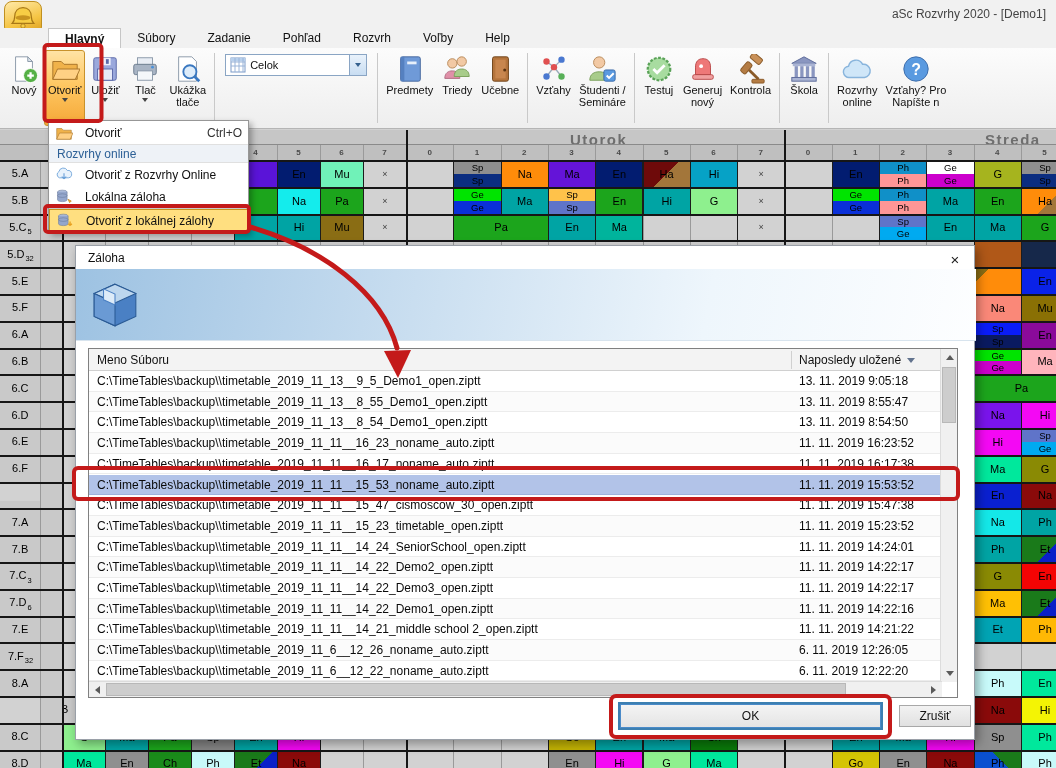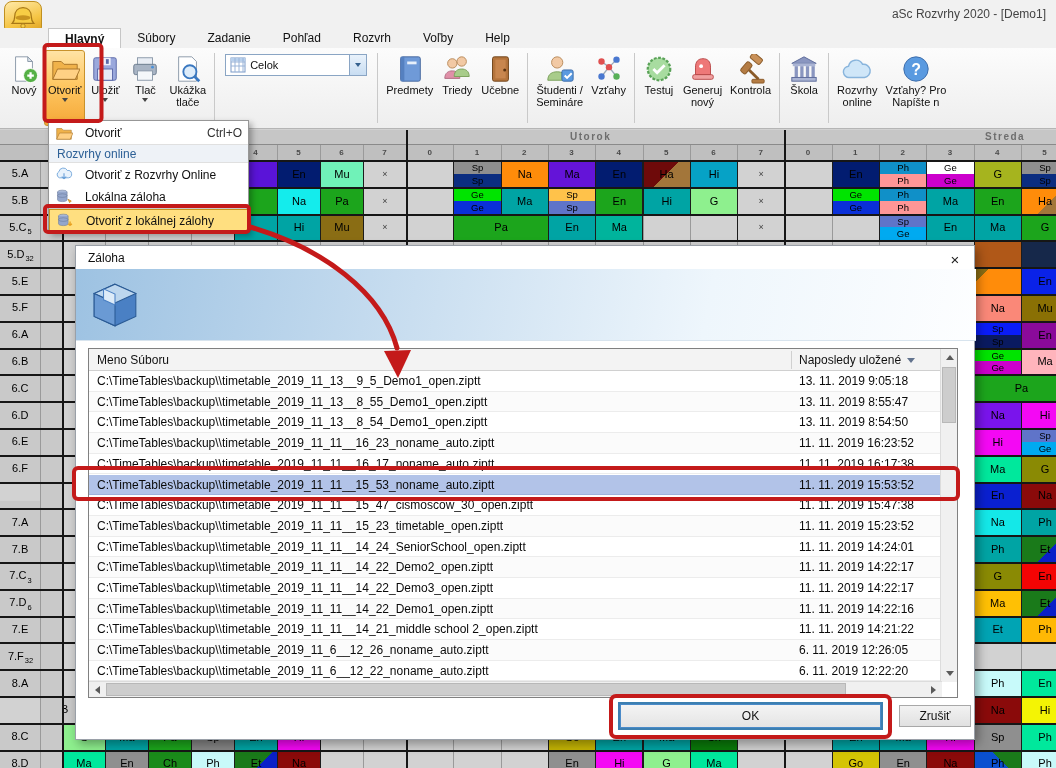--- a/index.html
+++ b/index.html
@@ -34,21 +34,21 @@
   .combo{width:142px;height:22px;border:1px solid #8aa5c4;background:#fff;display:flex;align-items:center;}
   .combo .cicon{width:16px;height:16px;margin:0 4px;}
   .combo .cval{flex:1;font-size:11px;color:#111;}
   .combo .cbtn{width:17px;height:20px;background:linear-gradient(#e9f2fb,#c8ddf2);
     border-left:1px solid #8aa5c4;display:flex;align-items:center;justify-content:center;}
   .combo .cbtn i{width:0;height:0;border-left:3.5px solid transparent;border-right:3.5px solid transparent;border-top:4px solid #35618e;}
 
   
   #timetable{position:absolute;left:0;top:130px;width:1056px;height:638px;background:#d2d2d2;z-index:1;overflow:hidden;}
   .tt-band{position:absolute;background:#c6c6c6;}
-  .tt-daylabel{position:absolute;top:1px;font-size:10px;font-weight:bold;color:#6e6e6e;letter-spacing:1.5px;}
+  .tt-daylabel{position:absolute;top:1px;font-size:15px;font-weight:bold;color:#6e6e6e;letter-spacing:1.5px;}
   .tt-num{position:absolute;top:15px;height:15px;font-size:8px;font-weight:bold;color:#4a4a4a;
     display:flex;align-items:center;justify-content:center;}
   .tt-line-h{position:absolute;left:0;width:1056px;height:2px;background:#161616;}
   .tt-line-v{position:absolute;width:1px;background:#9a9a9a;}
   .tt-line-vs{position:absolute;width:2px;background:#161616;}
   .tt-rowlabel{position:absolute;left:0;width:40px;font-size:11px;color:#000;
     display:flex;align-items:center;justify-content:center;background:#c9c9c9;}
   .tt-rowlabel .sub{font-size:7.5px;position:relative;top:5px;left:1px;}
   .tt-subcol{position:absolute;left:40px;width:22px;background:#c9c9c9;border-left:1px solid #9a9a9a;}
   .tt-cell{position:absolute;border:1px solid #1c1c1c;display:flex;align-items:center;justify-content:center;
@@ -225,38 +225,38 @@
             <rect x="11" y="6" width="11" height="20" fill="#c8864e"></rect>
             <circle cx="21" cy="17" r="1.6" fill="#5a3210"></circle>
           </svg></div>
         <div class="rlabel">Učebne</div>
       </div>
     </div>
     <div class="rsep"></div>
     <div class="rgroup">
       <div class="rbtn">
         <div class="ricon"><svg viewBox="0 0 32 32">
-            <circle cx="13" cy="9" r="6" fill="#f2c9a4" stroke="#b88a5a"></circle>
-            <path d="M3 28c0-7 5-9 10-9s10 2 10 9z" fill="#a8cc8a" stroke="#7aa05a"></path>
-            <rect x="18" y="17" width="12" height="12" rx="2" fill="#5a9ae0" stroke="#3a6aa8"></rect>
-            <path d="M21 23l2.5 2.5 5-5" stroke="#fff" stroke-width="2.2" fill="none"></path>
-          </svg></div>
-        <div class="rlabel">Študenti /</div>
-        <div class="rlabel">Semináre</div>
-      </div>
-      <div class="rbtn">
-        <div class="ricon"><svg viewBox="0 0 32 32">
             <path d="M8 8l8 6 8-8M8 24l8-10 8 10" stroke="#9aa8b8" stroke-width="1.4" fill="none"></path>
             <circle cx="8" cy="8" r="3.4" fill="#e05050"></circle>
             <circle cx="24" cy="6" r="3.4" fill="#4a78d0"></circle>
             <circle cx="16" cy="14" r="3.4" fill="#e05050"></circle>
             <circle cx="8" cy="24" r="3.4" fill="#4a78d0"></circle>
             <circle cx="24" cy="24" r="3.4" fill="#58b058"></circle>
           </svg></div>
         <div class="rlabel">Vzťahy</div>
+      </div>
+      <div class="rbtn">
+        <div class="ricon"><svg viewBox="0 0 32 32">
+            <circle cx="13" cy="9" r="6" fill="#f2c9a4" stroke="#b88a5a"></circle>
+            <path d="M3 28c0-7 5-9 10-9s10 2 10 9z" fill="#a8cc8a" stroke="#7aa05a"></path>
+            <rect x="18" y="17" width="12" height="12" rx="2" fill="#5a9ae0" stroke="#3a6aa8"></rect>
+            <path d="M21 23l2.5 2.5 5-5" stroke="#fff" stroke-width="2.2" fill="none"></path>
+          </svg></div>
+        <div class="rlabel">Študenti /</div>
+        <div class="rlabel">Semináre</div>
       </div>
     </div>
     <div class="rsep"></div>
     <div class="rgroup">
       <div class="rbtn">
         <div class="ricon"><svg viewBox="0 0 32 32">
             <circle cx="16" cy="16" r="12" fill="#a8dca0" stroke="#5aa258" stroke-width="2.4" stroke-dasharray="3 1.6"></circle>
             <path d="M10 16l4 4 8-8" stroke="#fff" stroke-width="3" fill="none"></path>
           </svg></div>
         <div class="rlabel">Testuj</div>

